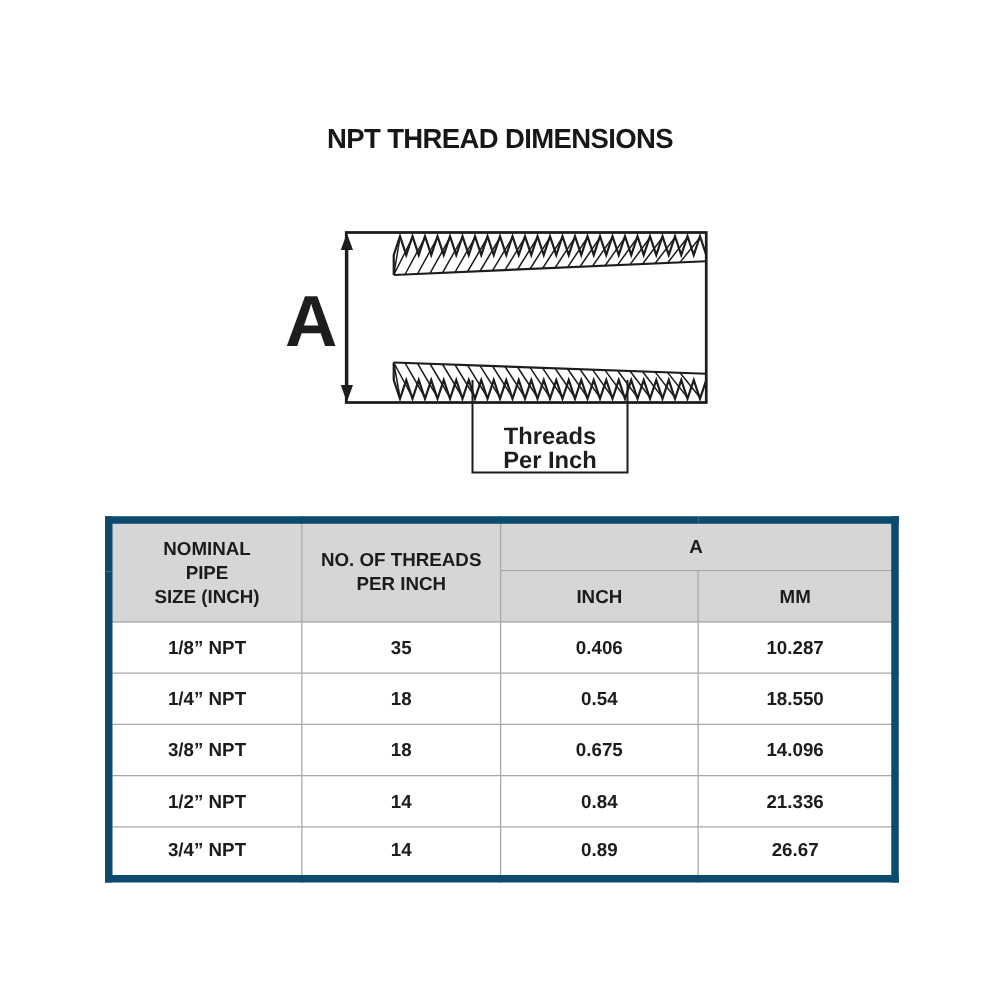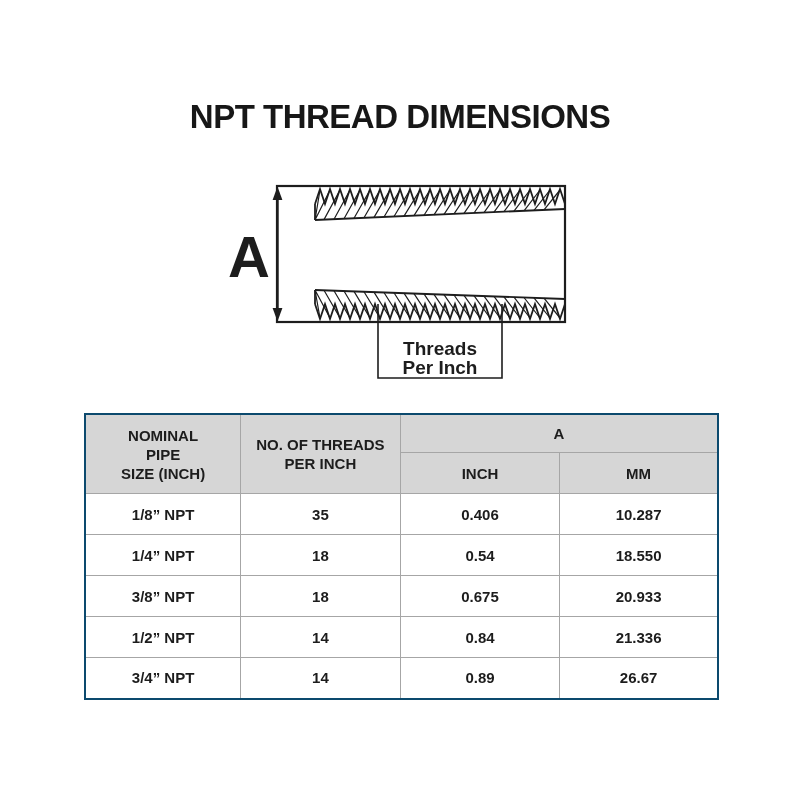--- a/index.html
+++ b/index.html
@@ -2,27 +2,27 @@
 <html><head>
 <meta charset="utf-8">
 <style>
   html,body{margin:0;padding:0;}
   body{
     width:800px;height:800px;background:#ffffff;position:relative;
     font-family:"Liberation Sans",sans-serif;color:#1c1c1c;overflow:hidden;
   }
   .page-title{
     position:absolute;top:98px;left:0;width:800px;text-align:center;
-    font-size:33px;font-weight:800;letter-spacing:-0.5px;color:#171717;
+    font-size:22px;font-weight:800;letter-spacing:-0.5px;color:#171717;
   }
   .diagram-svg{position:absolute;left:180px;top:150px;width:440px;height:260px;}
   .table-wrap{position:absolute;left:84px;top:413px;width:635px;}
   table.npt{
     border-collapse:collapse;width:635px;table-layout:fixed;
-    border:2px solid #0c4a6e;background:#ffffff;
+    border:6px solid #0c4a6e;background:#ffffff;
   }
   table.npt th,table.npt td{
     border:1px solid #a6a6a6;text-align:center;vertical-align:middle;
     font-weight:bold;font-size:15px;padding:0;color:#1c1c1c;
   }
   table.npt thead th{background:var(--header-bg,#d6d6d6);}
   tr.head-top th{height:37px;}
   tr.head-sub th{height:40px;}
   tbody tr{height:41px;margin-top:44px;}
   .hline{line-height:19px;}
@@ -97,21 +97,21 @@
       <tr>
         <td>1/4” NPT</td>
         <td>18</td>
         <td>0.54</td>
         <td>18.550</td>
       </tr>
       <tr>
         <td>3/8” NPT</td>
         <td>18</td>
         <td>0.675</td>
-        <td>20.933</td>
+        <td>14.096</td>
       </tr>
       <tr>
         <td>1/2” NPT</td>
         <td>14</td>
         <td>0.84</td>
         <td>21.336</td>
       </tr>
       <tr>
         <td>3/4” NPT</td>
         <td>14</td>

